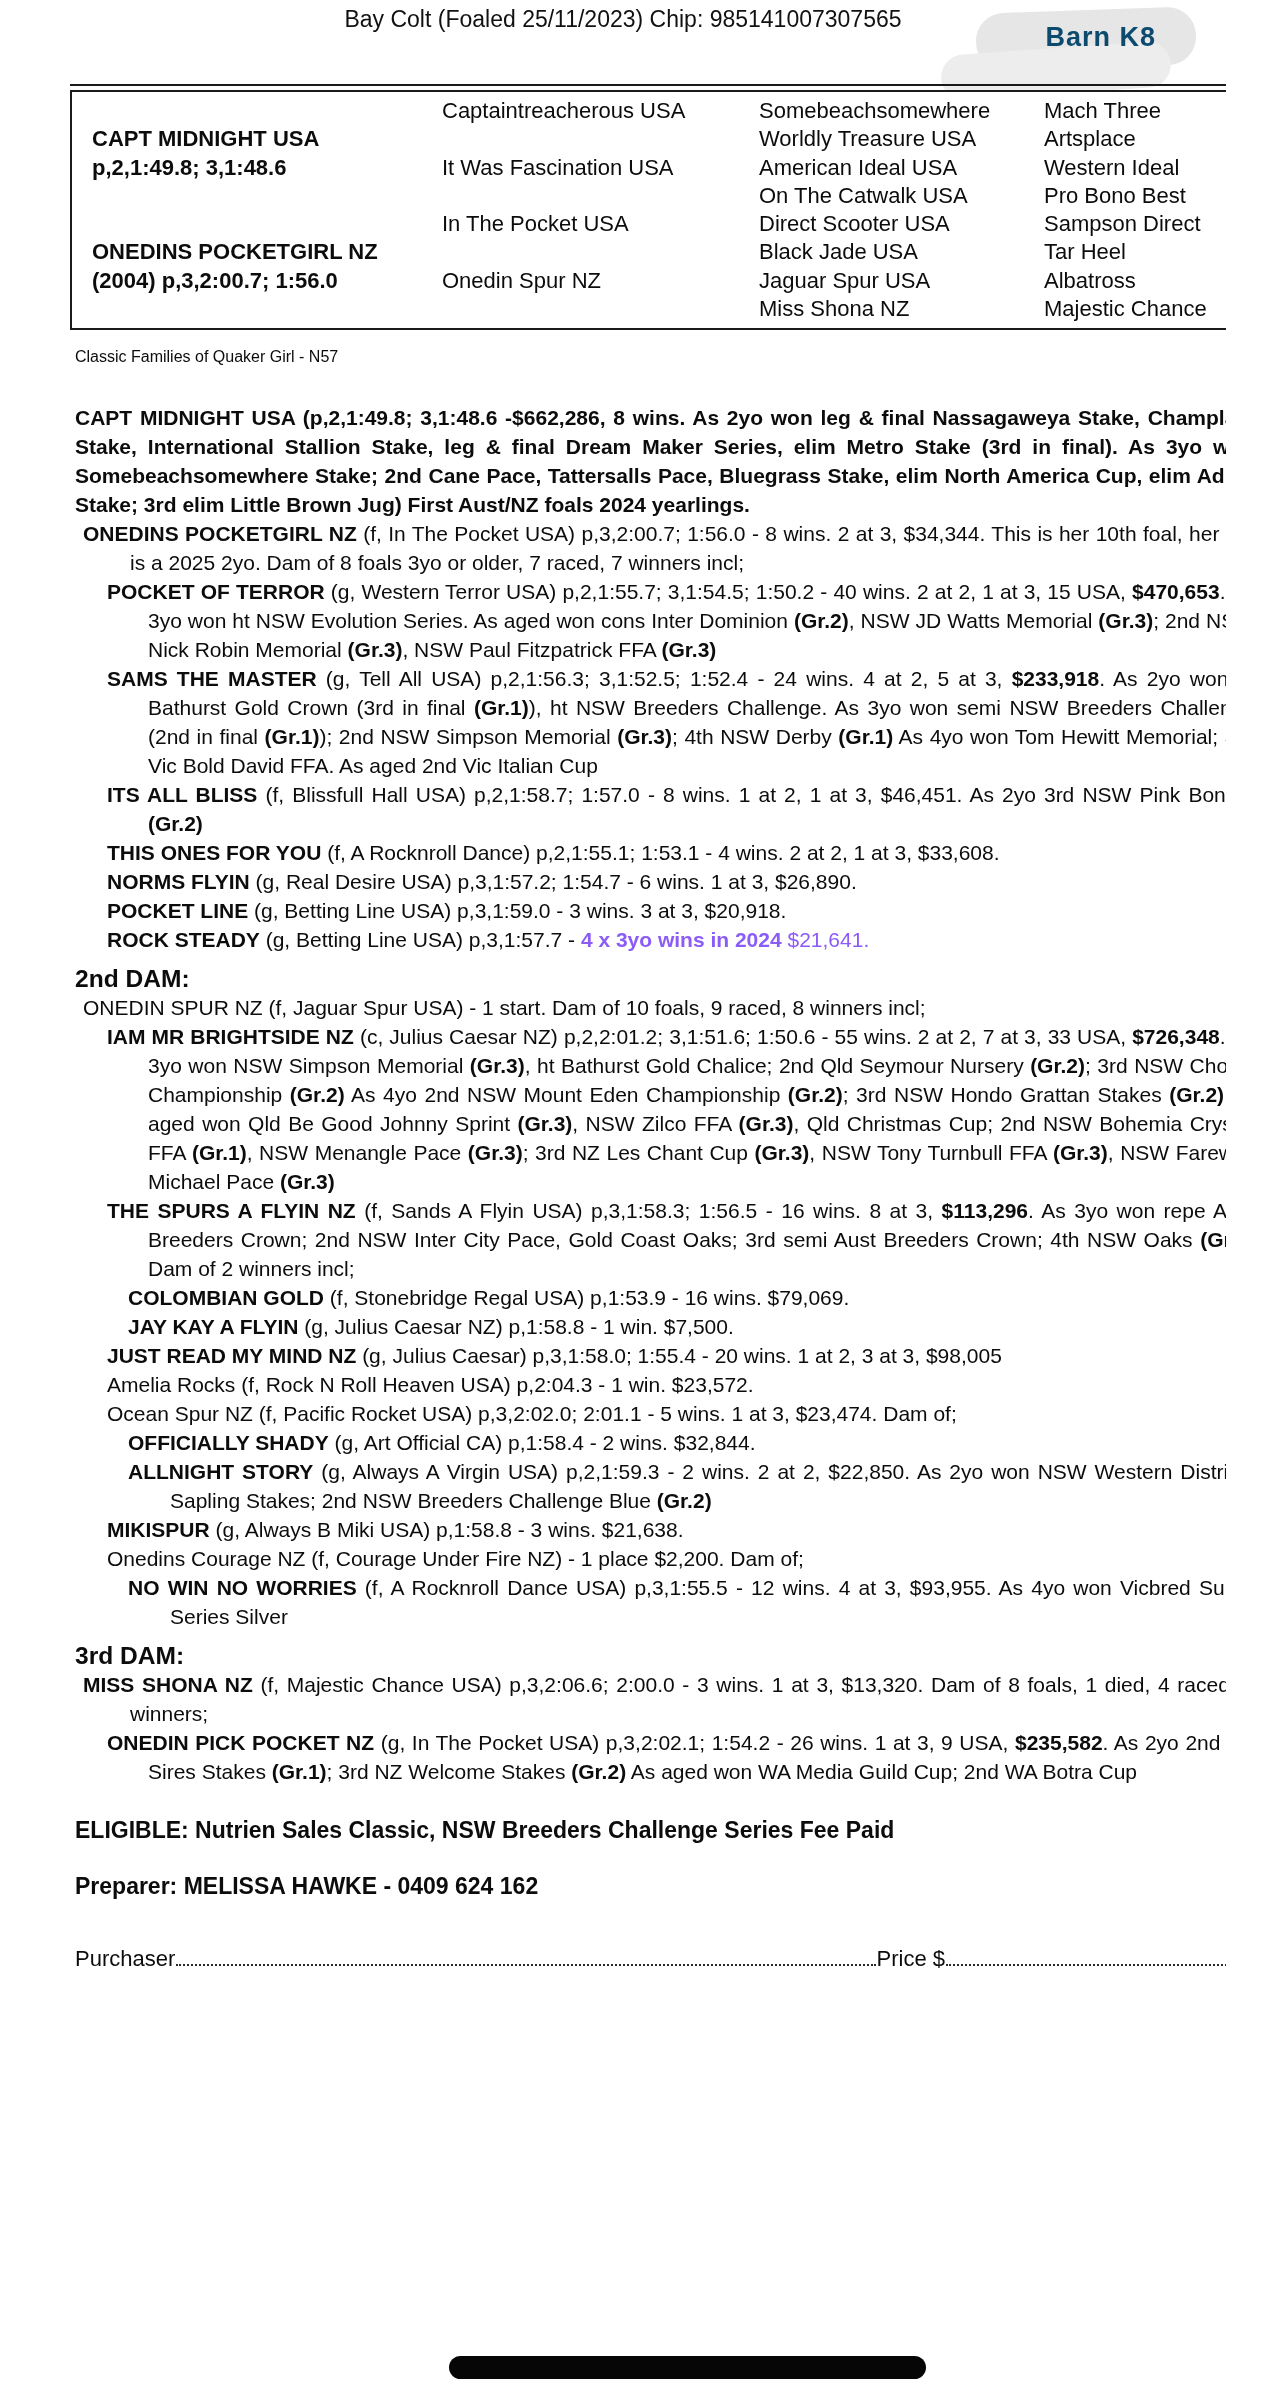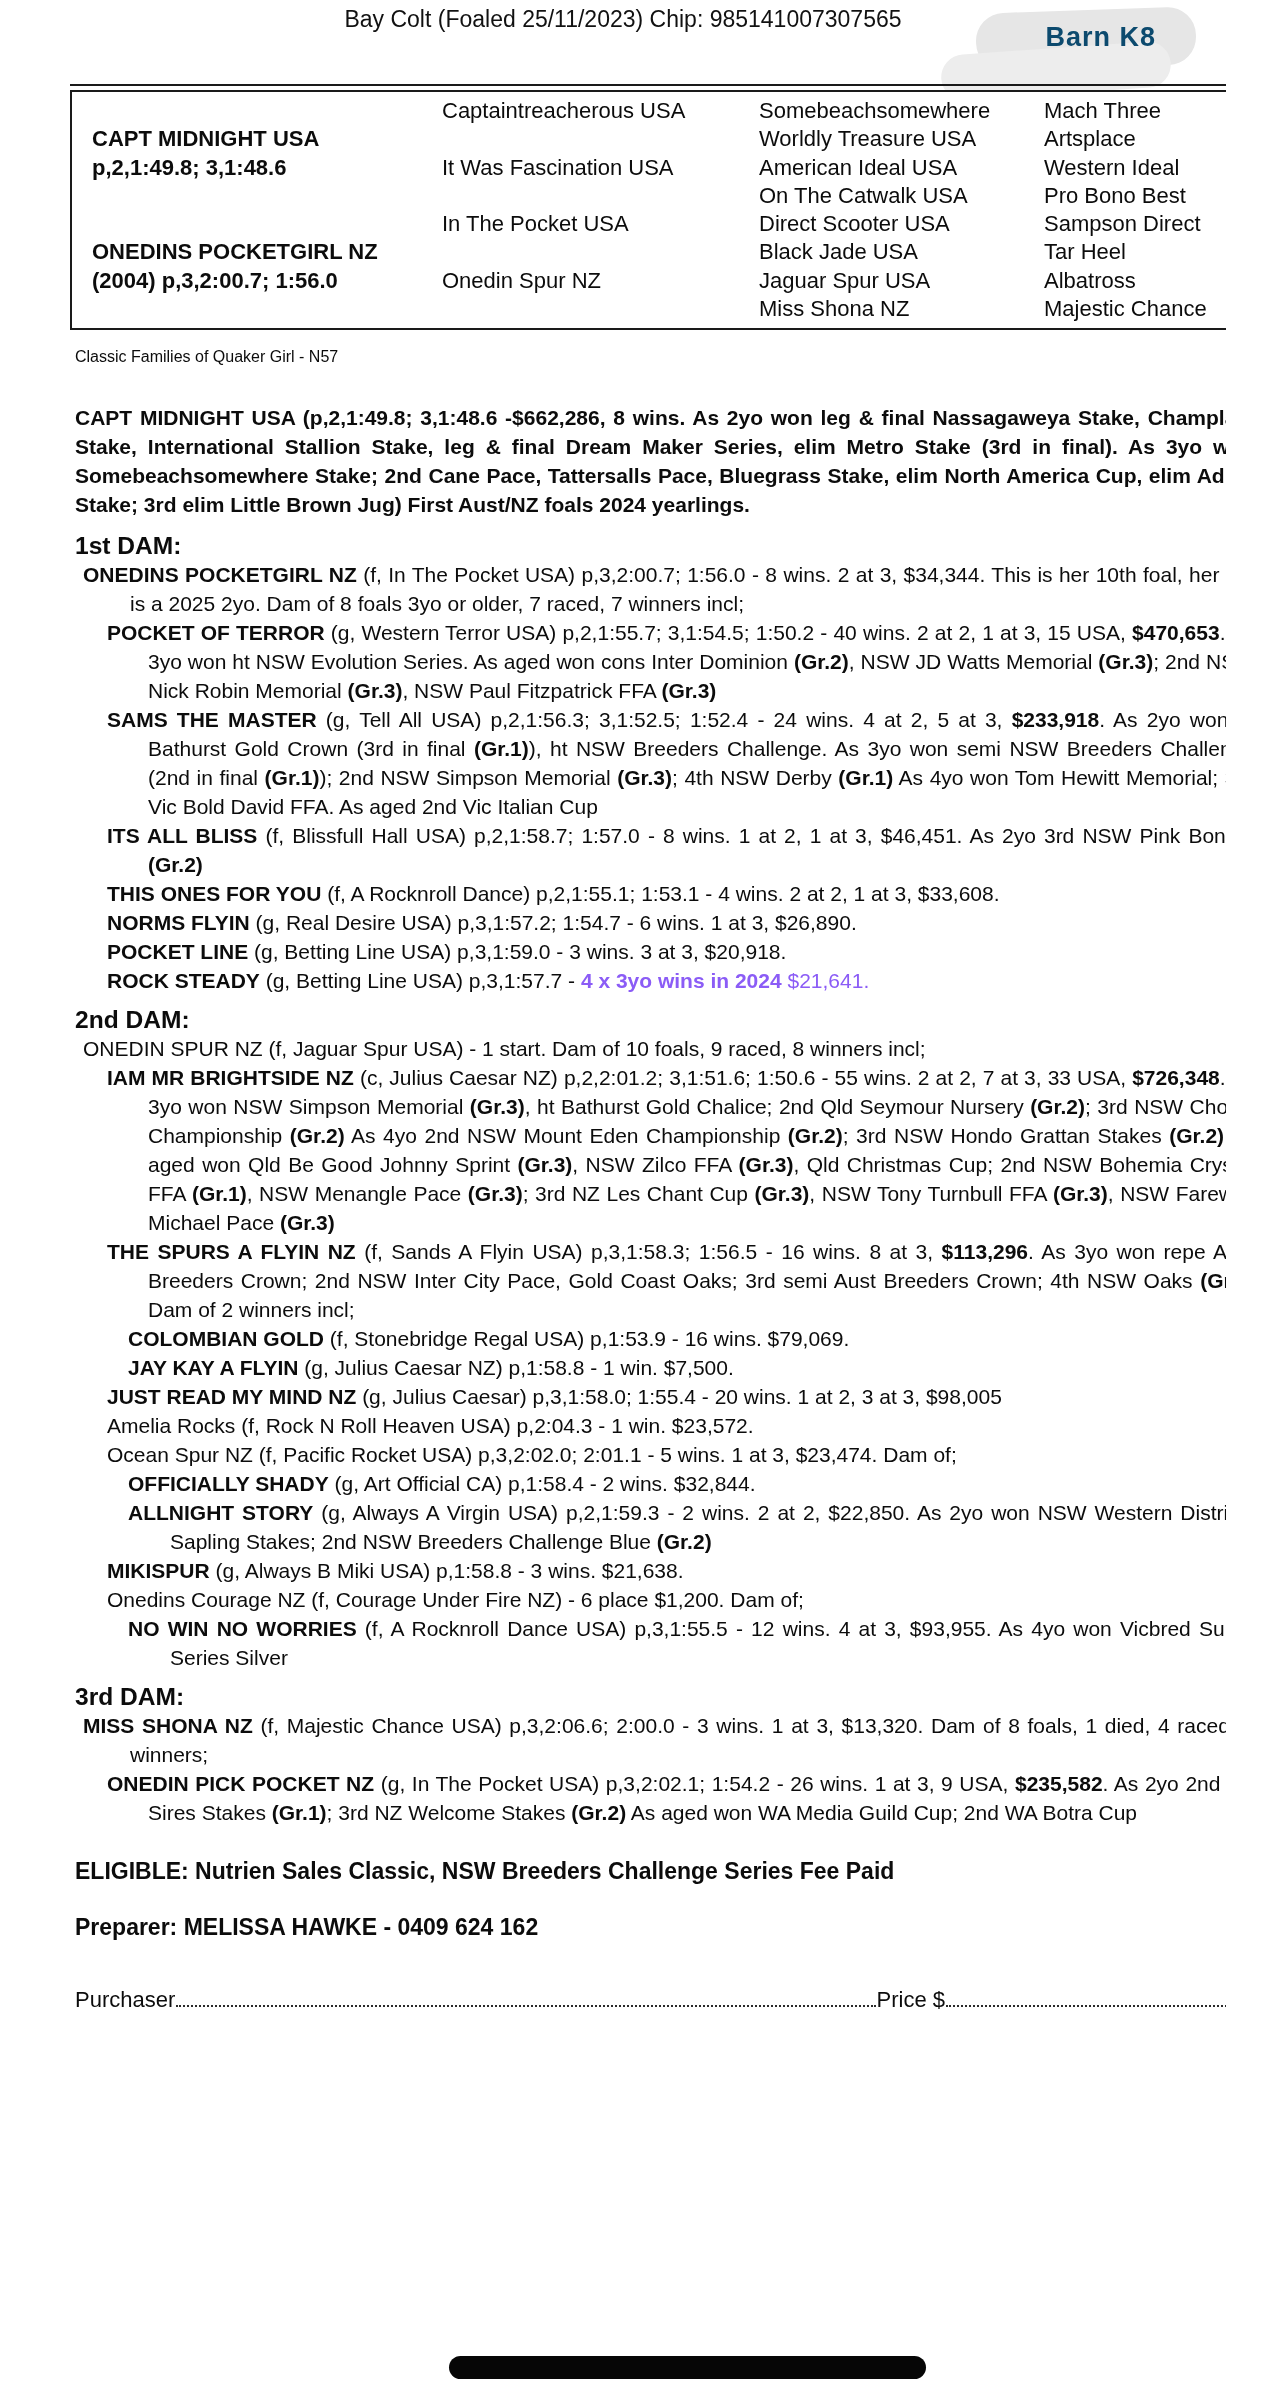--- a/index.html
+++ b/index.html
@@ -96,21 +96,20 @@
     <div class="c4" style="grid-row:6">Tar Heel</div>
     <div class="c4" style="grid-row:7">Albatross</div>
     <div class="c4" style="grid-row:8">Majestic Chance</div>
   </div>
 
   <div class="content">
     <p class="family-line">Classic Families of Quaker Girl - N57</p>
 
     <p class="sire-para"><span class="b">CAPT MIDNIGHT USA (p,2,1:49.8; 3,1:48.6 -$662,286, 8 wins. As 2yo won leg &amp; final Nassagaweya Stake, Champlain Stake, International Stallion Stake, leg &amp; final Dream Maker Series, elim Metro Stake (3rd in final). As 3yo won Somebeachsomewhere Stake; 2nd Cane Pace, Tattersalls Pace, Bluegrass Stake, elim North America Cup, elim Adios Stake; 3rd elim Little Brown Jug) First Aust/NZ foals 2024 yearlings.</span></p>
 
-    <h3 class="dam-heading" style="margin-top:12px">1st DAM:</h3>
     <div class="entries">
         <p class="entry lv0"><span class="b">ONEDINS POCKETGIRL NZ</span><span> (f, In The Pocket USA) p,3,2:00.7; 1:56.0 - 8 wins. 2 at 3, $34,344. This is her 10th foal, her 9th is a 2025 2yo. Dam of 8 foals 3yo or older, 7 raced, 7 winners incl;</span></p>
         <p class="entry lv1"><span class="b">POCKET OF TERROR</span><span> (g, Western Terror USA) p,2,1:55.7; 3,1:54.5; 1:50.2 - 40 wins. 2 at 2, 1 at 3, 15 USA, </span><span class="b">$470,653</span><span>. As 3yo won ht NSW Evolution Series. As aged won cons Inter Dominion </span><span class="b">(Gr.2)</span><span>, NSW JD Watts Memorial </span><span class="b">(Gr.3)</span><span>; 2nd NSW Nick Robin Memorial </span><span class="b">(Gr.3)</span><span>, NSW Paul Fitzpatrick FFA </span><span class="b">(Gr.3)</span></p>
         <p class="entry lv1"><span class="b">SAMS THE MASTER</span><span> (g, Tell All USA) p,2,1:56.3; 3,1:52.5; 1:52.4 - 24 wins. 4 at 2, 5 at 3, </span><span class="b">$233,918</span><span>. As 2yo won ht Bathurst Gold Crown (3rd in final </span><span class="b">(Gr.1)</span><span>), ht NSW Breeders Challenge. As 3yo won semi NSW Breeders Challenge (2nd in final </span><span class="b">(Gr.1)</span><span>); 2nd NSW Simpson Memorial </span><span class="b">(Gr.3)</span><span>; 4th NSW Derby </span><span class="b">(Gr.1)</span><span> As 4yo won Tom Hewitt Memorial; 3rd Vic Bold David FFA. As aged 2nd Vic Italian Cup</span></p>
         <p class="entry lv1"><span class="b">ITS ALL BLISS</span><span> (f, Blissfull Hall USA) p,2,1:58.7; 1:57.0 - 8 wins. 1 at 2, 1 at 3, $46,451. As 2yo 3rd NSW Pink Bonnet </span><span class="b">(Gr.2)</span></p>
         <p class="entry lv1"><span class="b">THIS ONES FOR YOU</span><span> (f, A Rocknroll Dance) p,2,1:55.1; 1:53.1 - 4 wins. 2 at 2, 1 at 3, $33,608.</span></p>
         <p class="entry lv1"><span class="b">NORMS FLYIN</span><span> (g, Real Desire USA) p,3,1:57.2; 1:54.7 - 6 wins. 1 at 3, $26,890.</span></p>
         <p class="entry lv1"><span class="b">POCKET LINE</span><span> (g, Betting Line USA) p,3,1:59.0 - 3 wins. 3 at 3, $20,918.</span></p>
         <p class="entry lv1"><span class="b">ROCK STEADY</span><span> (g, Betting Line USA) p,3,1:57.7 - </span><span class="b r">4 x 3yo wins in 2024</span><span class="r"> </span><span class="r">$21,641.</span></p>
       </div>
@@ -121,21 +120,21 @@
         <p class="entry lv1"><span class="b">IAM MR BRIGHTSIDE NZ</span><span> (c, Julius Caesar NZ) p,2,2:01.2; 3,1:51.6; 1:50.6 - 55 wins. 2 at 2, 7 at 3, 33 USA, </span><span class="b">$726,348</span><span>. As 3yo won NSW Simpson Memorial </span><span class="b">(Gr.3)</span><span>, ht Bathurst Gold Chalice; 2nd Qld Seymour Nursery </span><span class="b">(Gr.2)</span><span>; 3rd NSW Chokin Championship </span><span class="b">(Gr.2)</span><span> As 4yo 2nd NSW Mount Eden Championship </span><span class="b">(Gr.2)</span><span>; 3rd NSW Hondo Grattan Stakes </span><span class="b">(Gr.2)</span><span> As aged won Qld Be Good Johnny Sprint </span><span class="b">(Gr.3)</span><span>, NSW Zilco FFA </span><span class="b">(Gr.3)</span><span>, Qld Christmas Cup; 2nd NSW Bohemia Crystal FFA </span><span class="b">(Gr.1)</span><span>, NSW Menangle Pace </span><span class="b">(Gr.3)</span><span>; 3rd NZ Les Chant Cup </span><span class="b">(Gr.3)</span><span>, NSW Tony Turnbull FFA </span><span class="b">(Gr.3)</span><span>, NSW Farewell Michael Pace </span><span class="b">(Gr.3)</span></p>
         <p class="entry lv1"><span class="b">THE SPURS A FLYIN NZ</span><span> (f, Sands A Flyin USA) p,3,1:58.3; 1:56.5 - 16 wins. 8 at 3, </span><span class="b">$113,296</span><span>. As 3yo won repe Aust Breeders Crown; 2nd NSW Inter City Pace, Gold Coast Oaks; 3rd semi Aust Breeders Crown; 4th NSW Oaks </span><span class="b">(Gr.1)</span><span> Dam of 2 winners incl;</span></p>
         <p class="entry lv2"><span class="b">COLOMBIAN GOLD</span><span> (f, Stonebridge Regal USA) p,1:53.9 - 16 wins. $79,069.</span></p>
         <p class="entry lv2"><span class="b">JAY KAY A FLYIN</span><span> (g, Julius Caesar NZ) p,1:58.8 - 1 win. $7,500.</span></p>
         <p class="entry lv1"><span class="b">JUST READ MY MIND NZ</span><span> (g, Julius Caesar) p,3,1:58.0; 1:55.4 - 20 wins. 1 at 2, 3 at 3, $98,005</span></p>
         <p class="entry lv1"><span>Amelia Rocks (f, Rock N Roll Heaven USA) p,2:04.3 - 1 win. $23,572.</span></p>
         <p class="entry lv1"><span>Ocean Spur NZ (f, Pacific Rocket USA) p,3,2:02.0; 2:01.1 - 5 wins. 1 at 3, $23,474. Dam of;</span></p>
         <p class="entry lv2"><span class="b">OFFICIALLY SHADY</span><span> (g, Art Official CA) p,1:58.4 - 2 wins. $32,844.</span></p>
         <p class="entry lv2"><span class="b">ALLNIGHT STORY</span><span> (g, Always A Virgin USA) p,2,1:59.3 - 2 wins. 2 at 2, $22,850. As 2yo won NSW Western Districts Sapling Stakes; 2nd NSW Breeders Challenge Blue </span><span class="b">(Gr.2)</span></p>
         <p class="entry lv1"><span class="b">MIKISPUR</span><span> (g, Always B Miki USA) p,1:58.8 - 3 wins. $21,638.</span></p>
-        <p class="entry lv1"><span>Onedins Courage NZ (f, Courage Under Fire NZ) - 6 place $1,200. Dam of;</span></p>
+        <p class="entry lv1"><span>Onedins Courage NZ (f, Courage Under Fire NZ) - 1 place $2,200. Dam of;</span></p>
         <p class="entry lv2"><span class="b">NO WIN NO WORRIES</span><span> (f, A Rocknroll Dance USA) p,3,1:55.5 - 12 wins. 4 at 3, $93,955. As 4yo won Vicbred Super Series Silver</span></p>
       </div>
 
     <h3 class="dam-heading">3rd DAM:</h3>
     <div class="entries">
         <p class="entry lv0"><span class="b">MISS SHONA NZ</span><span> (f, Majestic Chance USA) p,3,2:06.6; 2:00.0 - 3 wins. 1 at 3, $13,320. Dam of 8 foals, 1 died, 4 raced, 2 winners;</span></p>
         <p class="entry lv1"><span class="b">ONEDIN PICK POCKET NZ</span><span> (g, In The Pocket USA) p,3,2:02.1; 1:54.2 - 26 wins. 1 at 3, 9 USA, </span><span class="b">$235,582</span><span>. As 2yo 2nd NZ Sires Stakes </span><span class="b">(Gr.1)</span><span>; 3rd NZ Welcome Stakes </span><span class="b">(Gr.2)</span><span> As aged won WA Media Guild Cup; 2nd WA Botra Cup</span></p>
       </div>
 
     <p class="eligible-line">ELIGIBLE: Nutrien Sales Classic, NSW Breeders Challenge Series Fee Paid</p>

